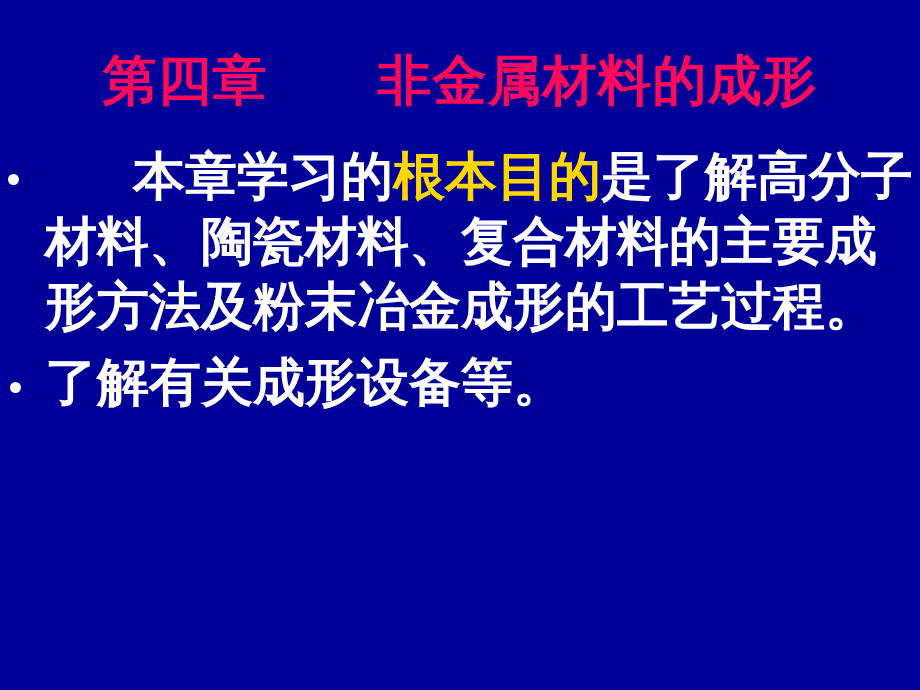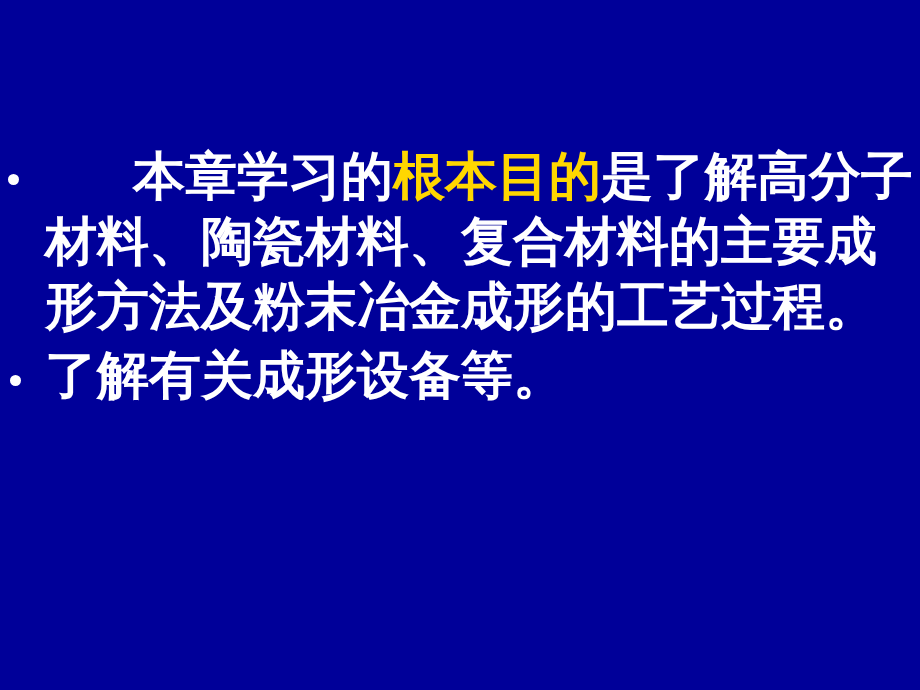--- a/index.html
+++ b/index.html
@@ -48,21 +48,21 @@
     color: #ffffff;
     font-weight: bold;
     font-size: 52px;
     line-height: 65px;
     padding-left: 45px;
     padding-right: 6px;
     text-align: left;
     word-break: break-all;
   }
   .bullet-row.row-2 {
-    margin-top: 4px;
+    margin-top: 11px;
   }
   .bullet-dot {
     position: absolute;
     left: 8px;
     top: 30px;
     width: 11px;
     height: 11px;
     border-radius: 50%;
     background: #ffffff;
   }
@@ -79,20 +79,21 @@
   }
   .txt {
     display: inline;
   }
 </style>
 </head>
 <body>
 
 <div id="slide" style="background: rgb(0, 0, 153);">
 
+  <div id="slide-title" style="color: rgb(255, 10, 90);">第四章　　非金属材料的成形</div>
 
   <div id="body-block">
 
     <div class="bullet-row row-1">
       <span class="bullet-dot"></span>
       <span class="lead-indent"></span><span class="txt">本章学习的</span><span class="txt hl-yellow" style="color: rgb(255, 215, 0);">根本目的</span><span class="txt">是了解高分子材料、陶瓷材料、复合材料的主要成形方法及粉末冶金成形的工艺过程。</span>
     </div>
 
     <div class="bullet-row row-2">
       <span class="bullet-dot"></span><span class="txt">了解有关成形设备等。</span>

